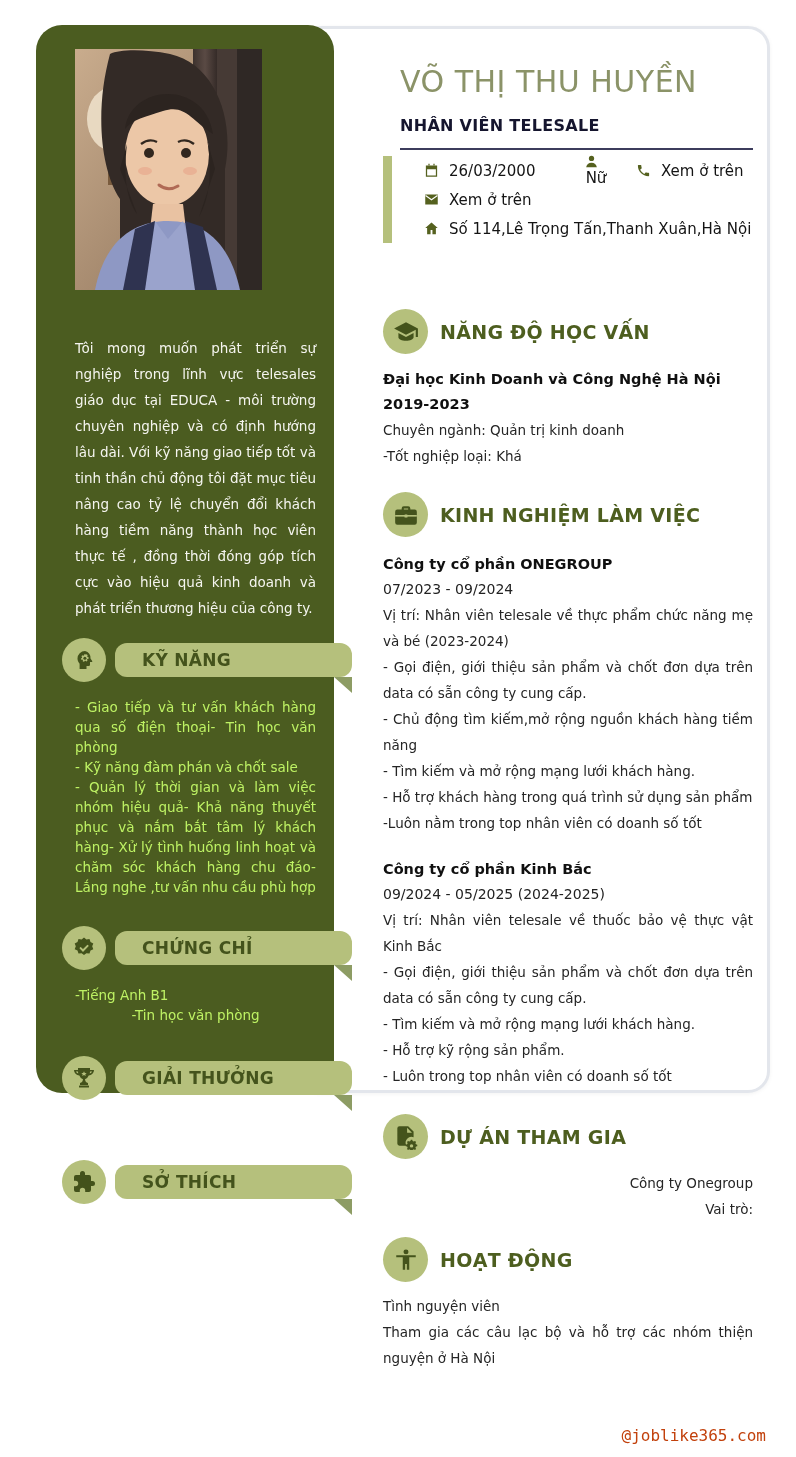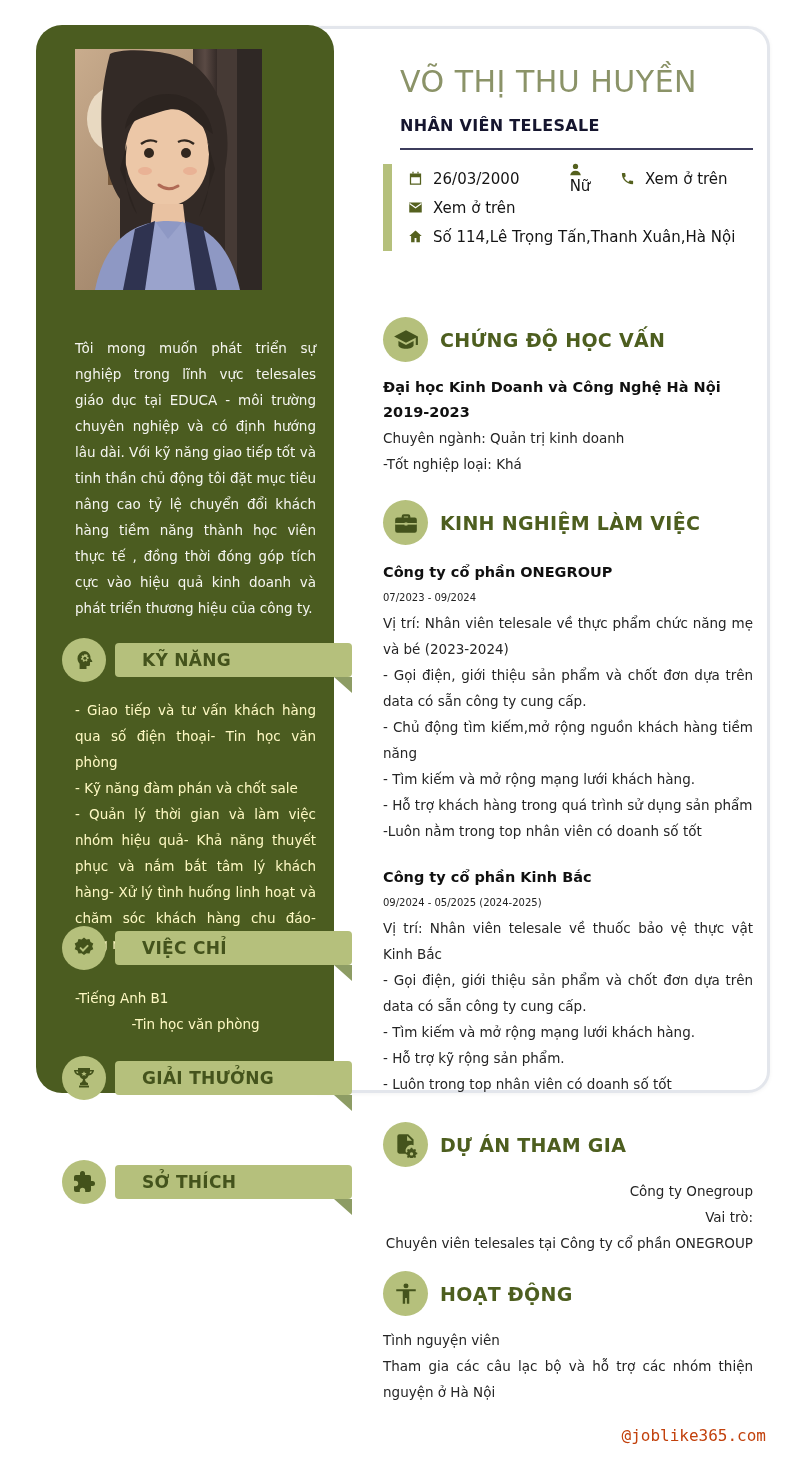--- a/index.html
+++ b/index.html
@@ -26,57 +26,57 @@
     position:absolute; left:39px; top:310px; width:241px;
     color:#f5f5ef; font-size:13.5px; line-height:26px; text-align:justify;
   }
   
   .sban { position:absolute; height:44px; display:flex; align-items:center; z-index:3; }
   .sban .circ {
     width:44px; height:44px; border-radius:50%; background:#b5c07c; flex:0 0 44px;
     display:flex; align-items:center; justify-content:center; color:#43521b; margin-right:9px;
   }
   .sban .ribbon {
-    width:237px; height:34px; background:#b5c07c; border-radius:4px;
+    width:237px; height:34px; background:#b5c07c; border-radius:12px;
     display:flex; align-items:center; padding-left:27px;
     font-weight:bold; font-size:17px; color:#44531c; letter-spacing:0.3px;
   }
   .sban .fold {
     position:absolute; left:272px; top:39px; width:0; height:0;
     border-top:16px solid #8d9c64; border-left:18px solid transparent;
   }
   .sban.on-page .fold { left:272px; }
-  .side-lines { position:absolute; left:39px; width:241px; color:#fef9c3;
-    font-size:13.5px; line-height:26px; text-align:justify; }
+  .side-lines { position:absolute; left:39px; width:241px; color:#bef264;
+    font-size:13.5px; line-height:20px; text-align:justify; }
   .side-lines div { text-align:justify; }
   
   .main { position:absolute; left:383px; top:64px; width:370px; z-index:3; color:#2e2e2e; }
   .name { margin-left:17px; font-size:30px; font-weight:normal; color:#8b9368; letter-spacing:0.5px; }
   .jobtitle { margin-left:17px; margin-top:17px; font-size:16px; font-weight:bold; color:#15152e; letter-spacing:0.3px; }
   .rule { margin-left:17px; margin-top:13px; border-bottom:2px solid #3c3c5c; }
-  .contact { margin-top:14px; border-left:9px solid #b5c07c; padding-left:16px; }
+  .contact { margin-top:6px; border-left:9px solid #b5c07c; padding-left:32px; }
   .c-row { display:flex; align-items:center; height:29px; font-size:15px; color:#141414; }
   .c-item { display:flex; align-items:center; }
   .c-item .ci { color:#55611f; margin-right:10px; display:flex; }
   .c-w1 { width:132px; } .c-w2 { width:80px;flex-direction:column; }
   .msec-head { display:flex; align-items:center; height:45px; }
   .msec-head .circ {
     width:45px; height:45px; border-radius:50%; background:#b5c07c; flex:0 0 45px;
     display:flex; align-items:center; justify-content:center; color:#44531c;
   }
   .msec-head .mtitle { margin-left:12px; font-size:19px; font-weight:bold; color:#4d5e1f; letter-spacing:0.3px; }
   .bold-line { font-size:14.5px; font-weight:bold; color:#101010; line-height:25px; }
   .norm { font-size:13.5px; color:#252525; line-height:26px; }
   .jnorm { font-size:13.5px; color:#252525; line-height:26px; text-align:justify; }
   .edu { margin-top:66px; }
   .edu-body { margin-top:13px; }
   .exp { margin-top:23px; }
   .job { margin-top:15px; }
   .job + .job { margin-top:21px; }
-  .period { font-size:10px; color:#222; line-height:25px; }
+  .period { font-size:14px; color:#222; line-height:25px; }
   .proj { margin-top:25px;text-align:right; }
   .proj-body, .act-body { margin-top:11px; }
   .act { margin-top:15px; }
   .footer {
     position:absolute; right:30px; top:1426px; z-index:3;
     font-family:"DejaVu Sans Mono","Liberation Mono",monospace; font-size:16px; color:#c2410c;
   }
   svg { display:block; }
 </style>
 </head>
@@ -145,21 +145,21 @@
       <div>- Quản lý thời gian và làm việc nhóm hiệu quả- Khả năng thuyết phục và nắm bắt tâm lý khách hàng- Xử lý tình huống linh hoạt và chăm sóc khách hàng chu đáo- Lắng nghe ,tư vấn nhu cầu phù hợp</div>
     </div>
 
   <div class="sban" style="left:26px; top:901px;">
     <span class="circ">
       <svg width="24" height="24" viewBox="0 0 24 24" fill="currentColor">
           <path d="M12 1.5l2.4 1.9 3.1-.4 1 3 2.8 1.4-1.1 2.9 1.1 2.9-2.8 1.4-1 3-3.1-.4-2.4 1.9-2.4-1.9-3.1.4-1-3-2.8-1.4 1.1-2.9-1.1-2.9 2.8-1.4 1-3 3.1.4z"></path>
           <path d="M8.6 12.1l2.4 2.4 4.6-4.6" stroke="#b5c07c" stroke-width="2" fill="none" stroke-linecap="round"></path>
         </svg>
     </span>
-    <span class="ribbon">VIỆC CHỈ</span>
+    <span class="ribbon">CHỨNG CHỈ</span>
     <span class="fold"></span>
   </div>
   <div class="side-lines" style="top:960px; text-align:left;">
 
   <div style="text-align:left;">-Tiếng Anh B1</div>
       <div style="text-align:center;">-Tin học văn phòng</div>
     </div>
 
   <div class="sban" style="left:26px; top:1031px;">
     <span class="circ">
@@ -242,21 +242,21 @@
   </div>
 
   <div class="edu">
     <div class="msec-head">
       <span class="circ">
         <svg width="26" height="26" viewBox="0 0 24 24" fill="currentColor">
             <path d="M12 3L1 8.8l11 5.8 9-4.7v6.6h2V8.8z"></path>
             <path d="M5 12.9v3.9c0 1.8 3.1 3.2 7 3.2s7-1.4 7-3.2v-3.9l-7 3.7z"></path>
           </svg>
       </span>
-      <span class="mtitle">CHỨNG ĐỘ HỌC VẤN</span>
+      <span class="mtitle">NĂNG ĐỘ HỌC VẤN</span>
     </div>
     <div class="edu-body">
       <div class="bold-line">Đại học Kinh Doanh và Công Nghệ Hà Nội</div>
       <div class="bold-line">2019-2023</div>
       <div>
 
       <div class="norm">Chuyên ngành: Quản trị kinh doanh</div>
           <div class="norm">-Tốt nghiệp loại: Khá</div>
         </div>
     </div>
@@ -311,21 +311,20 @@
             <path d="M6 2h8l5 5v5.3a5.3 5.3 0 0 0-6.8 7.2.9.9 0 0 1-.2.5H6a2 2 0 0 1-2-2V4a2 2 0 0 1 2-2zm7 1.5V8h4.5z"></path>
             <path d="M17.8 14.5l.3 1.2 1.1.5 1.1-.6 1 1-.6 1.1.5 1.1 1.2.3v1.4l-1.2.3-.5 1.1.6 1.1-1 1-1.1-.6-1.1.5-.3 1.2h-1.4l-.3-1.2-1.1-.5-1.1.6-1-1 .6-1.1-.5-1.1-1.2-.3v-1.4l1.2-.3.5-1.1-.6-1.1 1-1 1.1.6 1.1-.5.3-1.2zm-.7 4.1a1.6 1.6 0 1 0 0 3.2 1.6 1.6 0 0 0 0-3.2z"></path>
           </svg>
       </span>
       <span class="mtitle">DỰ ÁN THAM GIA</span>
     </div>
     <div class="proj-body">
 
     <div class="norm">Công ty Onegroup</div>
         <div class="norm">Vai trò:</div>
-        <div class="norm">Chuyên viên telesales tại Công ty cổ phần ONEGROUP</div>
       </div>
   </div>
 
   <div class="act">
     <div class="msec-head">
       <span class="circ">
         <svg width="26" height="26" viewBox="0 0 24 24" fill="currentColor">
             <circle cx="12" cy="4.5" r="2.3"></circle>
             <path d="M21 9.5h-6V21h-2.2v-5.2h-1.6V21H9V9.5H3v-2h18z"></path>
           </svg>

